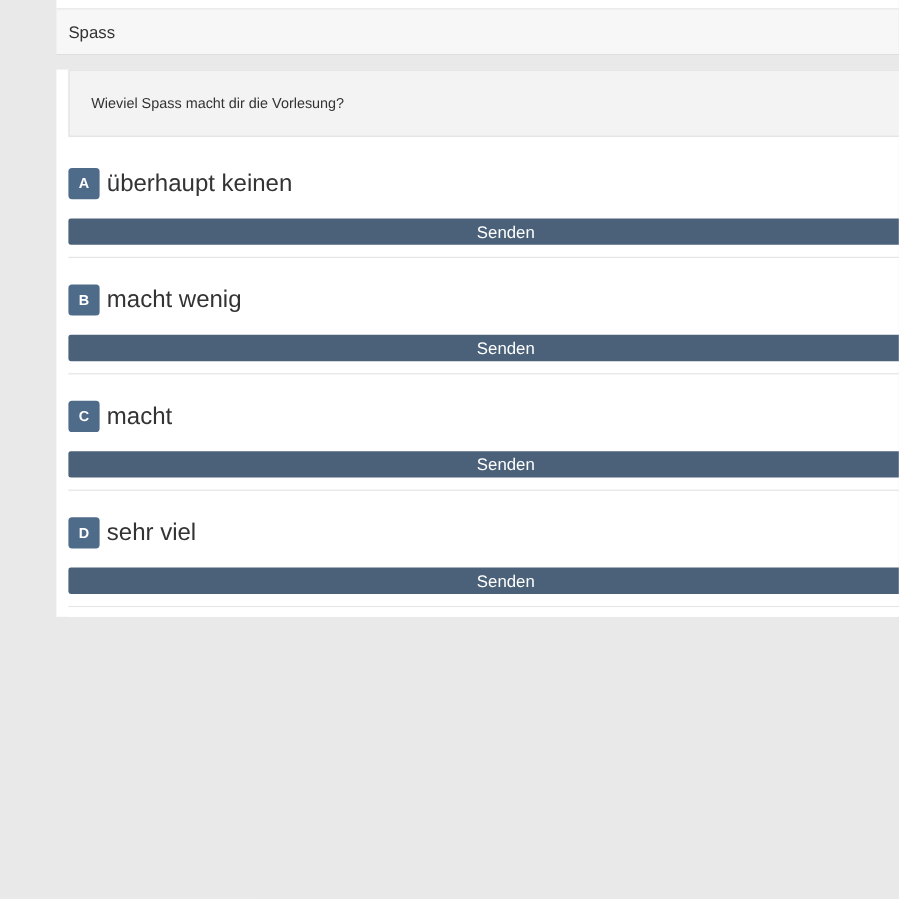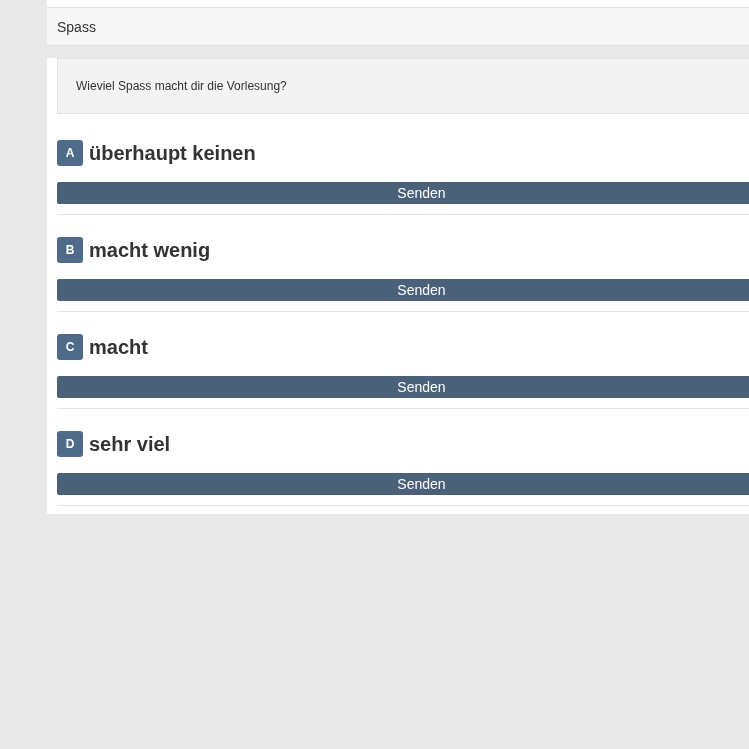--- a/index.html
+++ b/index.html
@@ -83,21 +83,20 @@
     font-size: 12px;
     font-weight: bold;
     border-radius: 3px;
     margin-right: 6px;
     flex: 0 0 auto;
   }
   .option-label {
     font-size: 20px;
     color: #333333;
     line-height: 1;
-    font-weight: bold;
   }
   .send-button {
     display: block;
     width: 100%;
     background: #4a6179;
     color: #ffffff;
     border: none;
     border-radius: 2px;
     height: 22px;
     line-height: 18px;

